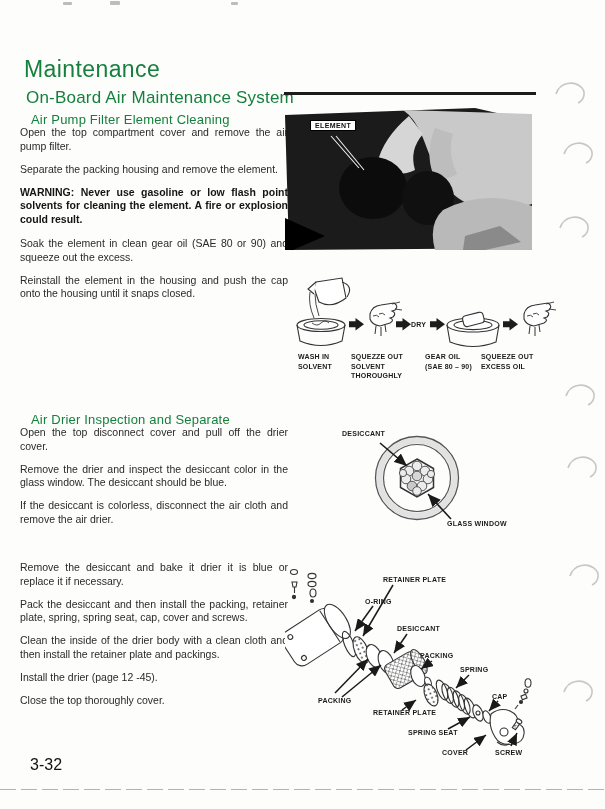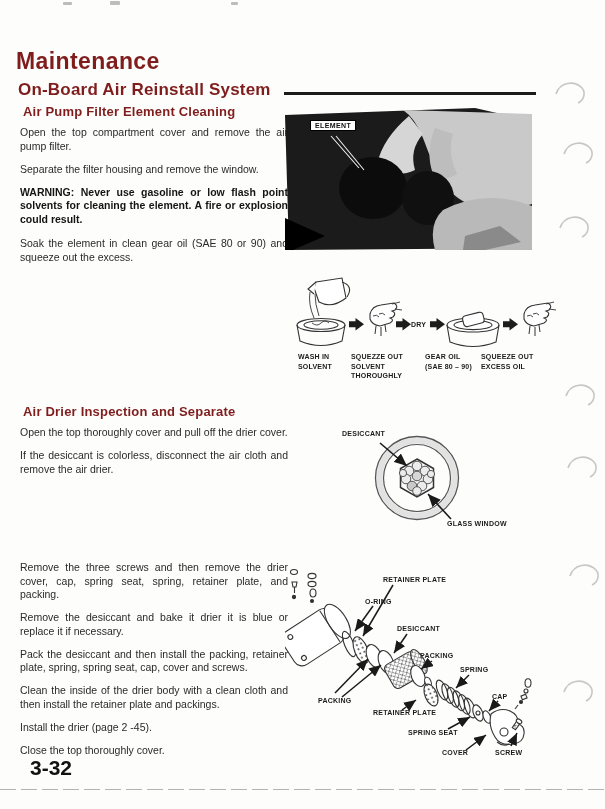--- a/index.html
+++ b/index.html
@@ -1,32 +1,32 @@
 <!DOCTYPE html>
 <html><head>
 <meta charset="utf-8">
 <style>
   html,body{margin:0;padding:0;}
   body{background:#ffffff;}
   .page{position:relative;width:605px;height:809px;background:#fdfdfc;overflow:hidden;
         font-family:"Liberation Sans",sans-serif;color:#262626;}
-  h1,h2,h3{margin:0;color:#7f1d1d;font-weight:bold;}
+  h1,h2,h3{margin:8px;color:#15803d;font-weight:normal;}
   .h-main{position:absolute;left:16px;top:48px;font-size:23px;letter-spacing:.4px;}
   .h-section{position:absolute;left:18px;top:80px;font-size:17px;letter-spacing:.2px;}
   .section-rule{position:absolute;left:284px;top:92px;width:252px;height:2.5px;background:#1c1c1c;}
   .h-sub{position:absolute;font-size:13px;letter-spacing:.2px;}
   #pump-heading{left:23px;top:104px;}
   #drier-heading{left:23px;top:404px;}
   .textcol{position:absolute;left:20px;width:268px;}
   #pump-paras{top:126px;}
   #drier-paras-top{top:426px;}
   #drier-paras-bottom{top:561px;}
   .textcol p{font-size:10.5px;line-height:13.5px;margin:0 0 9.5px;text-align:justify;color:#2a2a2a;}
   .textcol p.warning{font-weight:bold;color:#141414;margin-bottom:11px;}
-  .page-number{position:absolute;left:30px;top:756px;font-size:21px;font-weight:bold;color:#111;}
+  .page-number{position:absolute;left:30px;top:756px;font-size:16px;font-weight:normal;color:#111;}
   .fig{position:absolute;}
   .fig-svg{position:absolute;left:0;top:0;}
   .diag-label{position:absolute;font-size:7px;font-weight:bold;color:#1b1b1b;
               letter-spacing:.25px;white-space:pre-line;line-height:9px;}
   .photo-label{position:absolute;background:#fff;border:1px solid #000;padding:1px 4px 1px;
                font-size:7px;font-weight:bold;color:#111;letter-spacing:.4px;}
   .step-caption{position:absolute;top:76px;font-size:7px;font-weight:bold;color:#1b1b1b;
                 letter-spacing:.2px;white-space:pre-line;line-height:9.5px;}
   .smudge{position:absolute;background:#bdbdbd;border-radius:1px;}
   .arc{position:absolute;width:40px;height:30px;}
@@ -36,29 +36,30 @@
 </head>
 <body>
 
 <div class="page">
 
   <div class="smudge" style="left:63px;top:2px;width:9px;height:3px;"></div>
   <div class="smudge" style="left:110px;top:1px;width:10px;height:4px;"></div>
   <div class="smudge" style="left:231px;top:2px;width:7px;height:3px;"></div>
 
   <h1 class="h-main">Maintenance</h1>
-  <h2 class="h-section">On-Board Air Reinstall System</h2>
+  <h2 class="h-section">On-Board Air Maintenance System</h2>
   <div class="section-rule"></div>
   <h3 class="h-sub" id="pump-heading">Air Pump Filter Element Cleaning</h3>
 
   <div class="textcol" id="pump-paras">
     <p>Open the top compartment cover and remove the air pump filter.</p>
-    <p>Separate the filter housing and remove the window.</p>
+    <p>Separate the packing housing and remove the element.</p>
     <p class="warning">WARNING: Never use gasoline or low flash point solvents for cleaning the element. A fire or explosion could result.</p>
     <p>Soak the element in clean gear oil (SAE 80 or 90) and squeeze out the excess.</p>
+    <p>Reinstall the element in the housing and push the cap onto the housing until it snaps closed.</p>
   </div>
 
   <div class="fig" style="left:285px;top:108px;width:247px;height:142px;">
     <svg class="fig-svg" width="247" height="142" viewBox="0 0 247 142">
       <polygon points="0,7 190,0 247,13 247,140 4,142" fill="#1b1b1b"></polygon>
       <path d="M118,2 L247,6 L247,96 Q198,112 168,86 Q148,60 138,30 Q130,10 118,2 Z" fill="#c9c9c9"></path>
       <path d="M124,8 Q98,30 92,56 Q108,72 130,62 Q124,42 138,26 Z" fill="#d6d6d6"></path>
       <path d="M150,20 Q140,44 148,66 Q160,74 172,66 Q162,44 168,26 Z" fill="#bdbdbd"></path>
       <ellipse cx="88" cy="80" rx="34" ry="31" fill="#0c0c0c"></ellipse>
       <ellipse cx="143" cy="90" rx="26" ry="27" fill="#101010"></ellipse>
@@ -113,29 +114,29 @@
 SOLVENT
 THOROUGHLY</span>
     <span class="step-caption" style="left:135px;">GEAR OIL
 (SAE 80 – 90)</span>
     <span class="step-caption" style="left:191px;">SQUEEZE OUT
 EXCESS OIL</span>
   </div>
 
   <h3 class="h-sub" id="drier-heading">Air Drier Inspection and Separate</h3>
   <div class="textcol" id="drier-paras-top">
-    <p>Open the top thoroughly cover and pull off the drier cover.</p>
+    <p>Open the top disconnect cover and pull off the drier cover.</p>
+    <p>Remove the drier and inspect the desiccant color in the glass window. The desiccant should be blue.</p>
     <p>If the desiccant is colorless, disconnect the air cloth and remove the air drier.</p>
   </div>
   <div class="textcol" id="drier-paras-bottom">
-    <p>Remove the three screws and then remove the drier cover, cap, spring seat, spring, retainer plate, and packing.</p>
     <p>Remove the desiccant and bake it drier it is blue or replace it if necessary.</p>
     <p>Pack the desiccant and then install the packing, retainer plate, spring, spring seat, cap, cover and screws.</p>
     <p>Clean the inside of the drier body with a clean cloth and then install the retainer plate and packings.</p>
-    <p>Install the drier (page 2 -45).</p>
+    <p>Install the drier (page 12 -45).</p>
     <p>Close the top thoroughly cover.</p>
   </div>
 
   <div class="fig" style="left:340px;top:418px;width:230px;height:130px;">
     <svg class="fig-svg" width="230" height="130" viewBox="0 0 230 130">
       <defs>
         <marker id="ah2" markerWidth="9" markerHeight="7" refX="8" refY="3.5" orient="auto">
           <path d="M0,0 L8,3.5 L0,7 Z" fill="#1a1a1a"></path>
         </marker>
       </defs>

